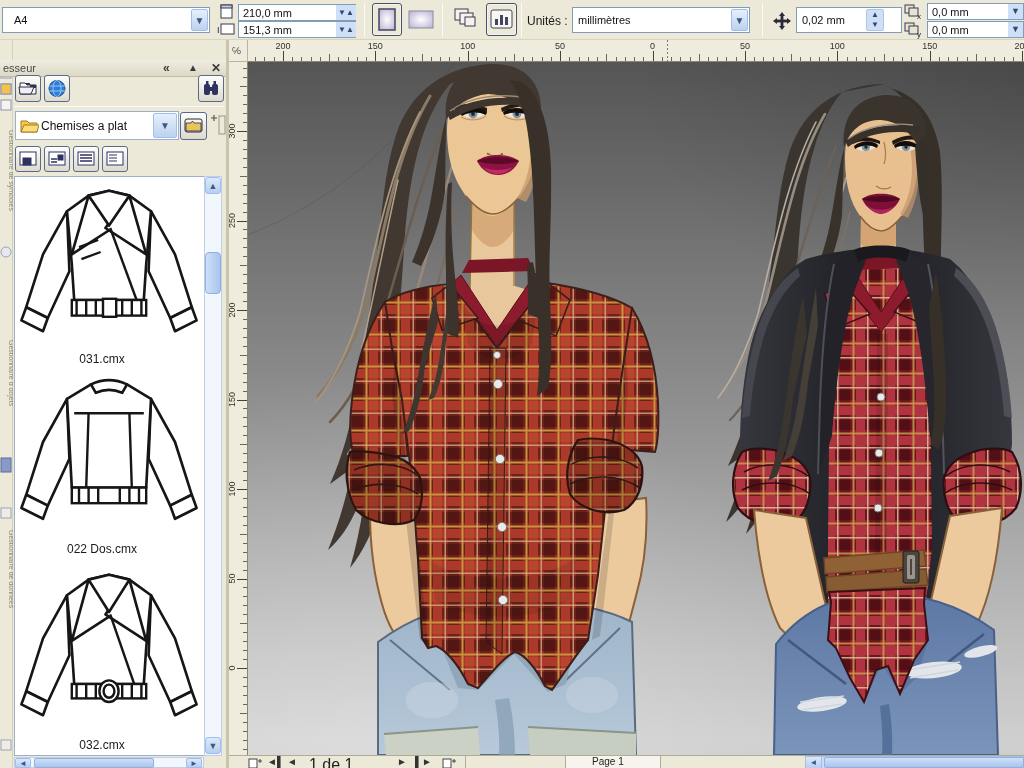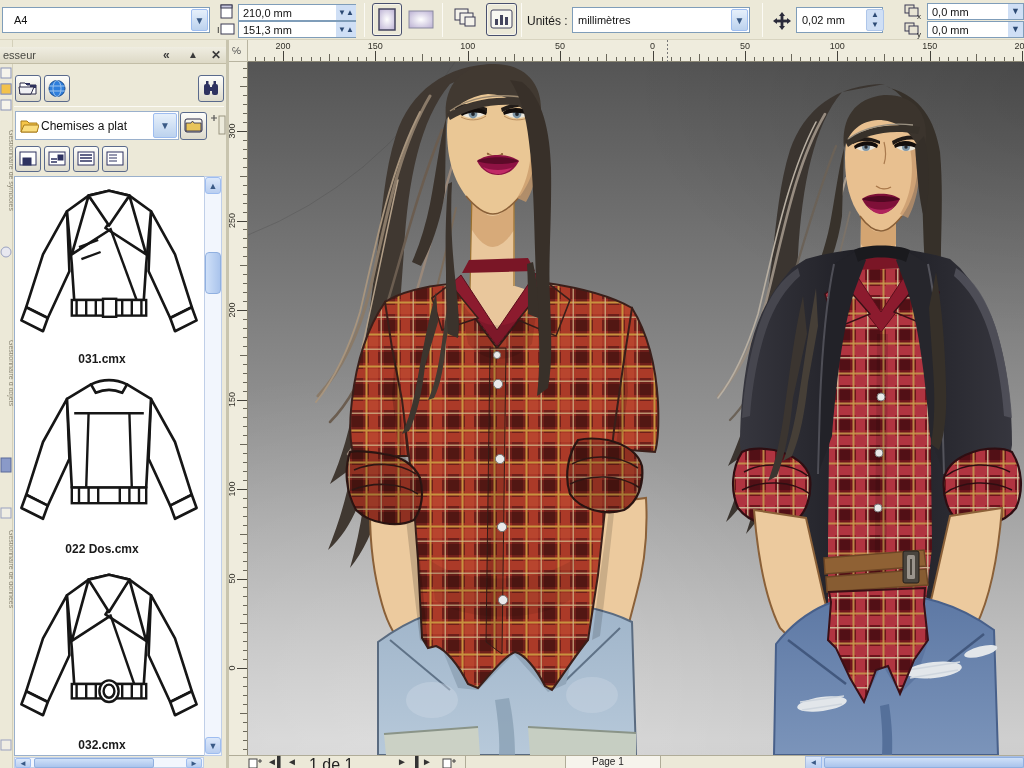--- a/index.html
+++ b/index.html
@@ -1,21 +1,21 @@
 <!DOCTYPE html>
 <html><head><meta charset="utf-8"><style>
 *{margin:0;padding:0;box-sizing:border-box}
 html,body{width:1024px;height:768px;overflow:hidden;background:#ece9d8;font-family:"Liberation Sans",sans-serif;position:relative}
 .abs{position:absolute}
 .field{background:#fff;border:1px solid #7f9db9;font-size:11px;color:#111;display:flex;align-items:center}
 .combo-arrow{position:absolute;right:1px;top:1px;bottom:1px;width:17px;background:linear-gradient(180deg,#e6f0fb,#bcd2ee);border:1px solid #9ebdf0;border-radius:2px;display:flex;align-items:center;justify-content:center;color:#3a5a86;font-size:10px}
 .tbtn{position:absolute;border:1px solid #49506e;border-radius:3px;background:#ece9d8;box-shadow:inset 0 0 0 1px #f6f4ea}
 .divider{position:absolute;width:1px;background:#c9c5ae;border-right:1px solid #fbfaf4}
 .dockbtn{position:absolute;border:1px solid #5a6a8c;border-radius:3px;background:linear-gradient(180deg,#fdfdfb,#dddacb)}
-.cap{position:absolute;font-size:12px;font-weight:bold;color:#1a1a1a;text-align:center;width:100%}
+.cap{position:absolute;font-size:12px;font-weight:normal;color:#1a1a1a;text-align:center;width:100%}
 </style></head>
 <body>
 <div style="position:absolute;left:0;top:0;width:1024px;height:768px;filter:blur(0.45px)">
 
 <div class="abs" style="left:0;top:0;width:1024px;height:40px;background:#ece9d8;border-bottom:1px solid #d8d4c0">
 
   <div class="field abs" style="left:2px;top:7px;width:208px;height:26px;padding-left:11px">A4
     <div class="combo-arrow">▼</div>
   </div>
 
@@ -71,21 +71,21 @@
   <svg class="abs" style="left:772px;top:11px" width="20" height="20" viewBox="0 0 20 20">
     <g fill="#2a2a3a">
           <path d="M10 1 L13 5 L7 5 Z"></path>
           <path d="M10 19 L13 15 L7 15 Z"></path>
           <path d="M1 10 L5 7 L5 13 Z"></path>
           <path d="M19 10 L15 7 L15 13 Z"></path>
           <rect x="8.6" y="5" width="2.8" height="10"></rect>
           <rect x="5" y="8.6" width="10" height="2.8"></rect>
         </g>
   </svg>
-  <div class="field abs" style="left:796px;top:7px;width:87px;height:26px;padding-left:5px">0,02 mm</div>
+  <div class="field abs" style="left:796px;top:7px;width:106px;height:26px;padding-left:5px">0,02 mm</div>
   <div class="abs" style="left:866px;top:9px;width:18px;height:22px;background:#cfdff5;border:1px solid #aec6ea;border-radius:2px;color:#2c4a74;font-size:8px;text-align:center;line-height:10px">▲<br>▼</div>
 
   <svg class="abs" style="left:903px;top:3px" width="22" height="36">
     <g stroke="#3a3a52" fill="#e8e4d4">
           <rect x="2" y="2" width="9" height="8"></rect>
           <rect x="6" y="5" width="9" height="8"></rect>
         </g>
     <text x="14" y="16" font-size="8" fill="#222">x</text>
     <g stroke="#3a3a52" fill="#e8e4d4">
           <rect x="2" y="20" width="9" height="8"></rect>
@@ -111,21 +111,21 @@
     <rect x="1" y="44" width="10" height="10" fill="#f3c24a" stroke="#8a94b8"></rect>
     <circle cx="6" cy="212" r="5" fill="#e8e8f0" stroke="#9aa2c0"></circle>
     <rect x="1" y="418" width="10" height="14" fill="#8a9ac8" stroke="#5a6a9a"></rect>
     <rect x="1" y="468" width="10" height="10" fill="#f0eee4" stroke="#9aa2c0"></rect>
     <rect x="1" y="700" width="10" height="10" fill="#f0eee4" stroke="#9aa2c0"></rect>
     <text x="9" y="90" font-size="7" fill="#8a8674" transform="rotate(90 9 90)" font-family="Liberation Sans">Gestionnaire de symboles</text>
     <text x="9" y="300" font-size="7" fill="#8a8674" transform="rotate(90 9 300)" font-family="Liberation Sans">Gestionnaire d objets</text>
     <text x="9" y="490" font-size="7" fill="#8a8674" transform="rotate(90 9 490)" font-family="Liberation Sans">Gestionnaire de donnees</text>
   </svg>
 
-  <div class="abs" style="left:0;top:7px;width:229px;height:17px;background:linear-gradient(180deg,#efede1,#ddd9c6);border-bottom:1px solid #c2bda6">
+  <div class="abs" style="left:0;top:20px;width:229px;height:17px;background:linear-gradient(180deg,#efede1,#ddd9c6);border-bottom:1px solid #c2bda6">
     <span style="position:absolute;left:3px;top:2px;font-size:11px;color:#4a4a44">esseur</span>
     <span style="position:absolute;left:163px;top:1px;font-size:12px;color:#3a3a3a;font-weight:bold">«</span>
     <span style="position:absolute;left:188px;top:2px;font-size:10px;color:#3a3a3a">▲</span>
     <span style="position:absolute;left:211px;top:1px;font-size:12px;color:#3a3a3a;font-weight:bold">✕</span>
   </div>
 
   <div class="dockbtn" style="left:15px;top:35px;width:26px;height:27px"></div>
   <svg class="abs" style="left:15px;top:35px" width="26" height="27" viewBox="0 0 26 27">
     <path d="M5 8 L10 8 L12 10 L21 10 L21 19 L5 19 Z" fill="#fdfdfd" stroke="#2a2a48"></path>
     <path d="M5 8 L15 8 L15 13 L21 13 L21 10 L12 10 L10 8 Z" fill="#2e3260"></path>

